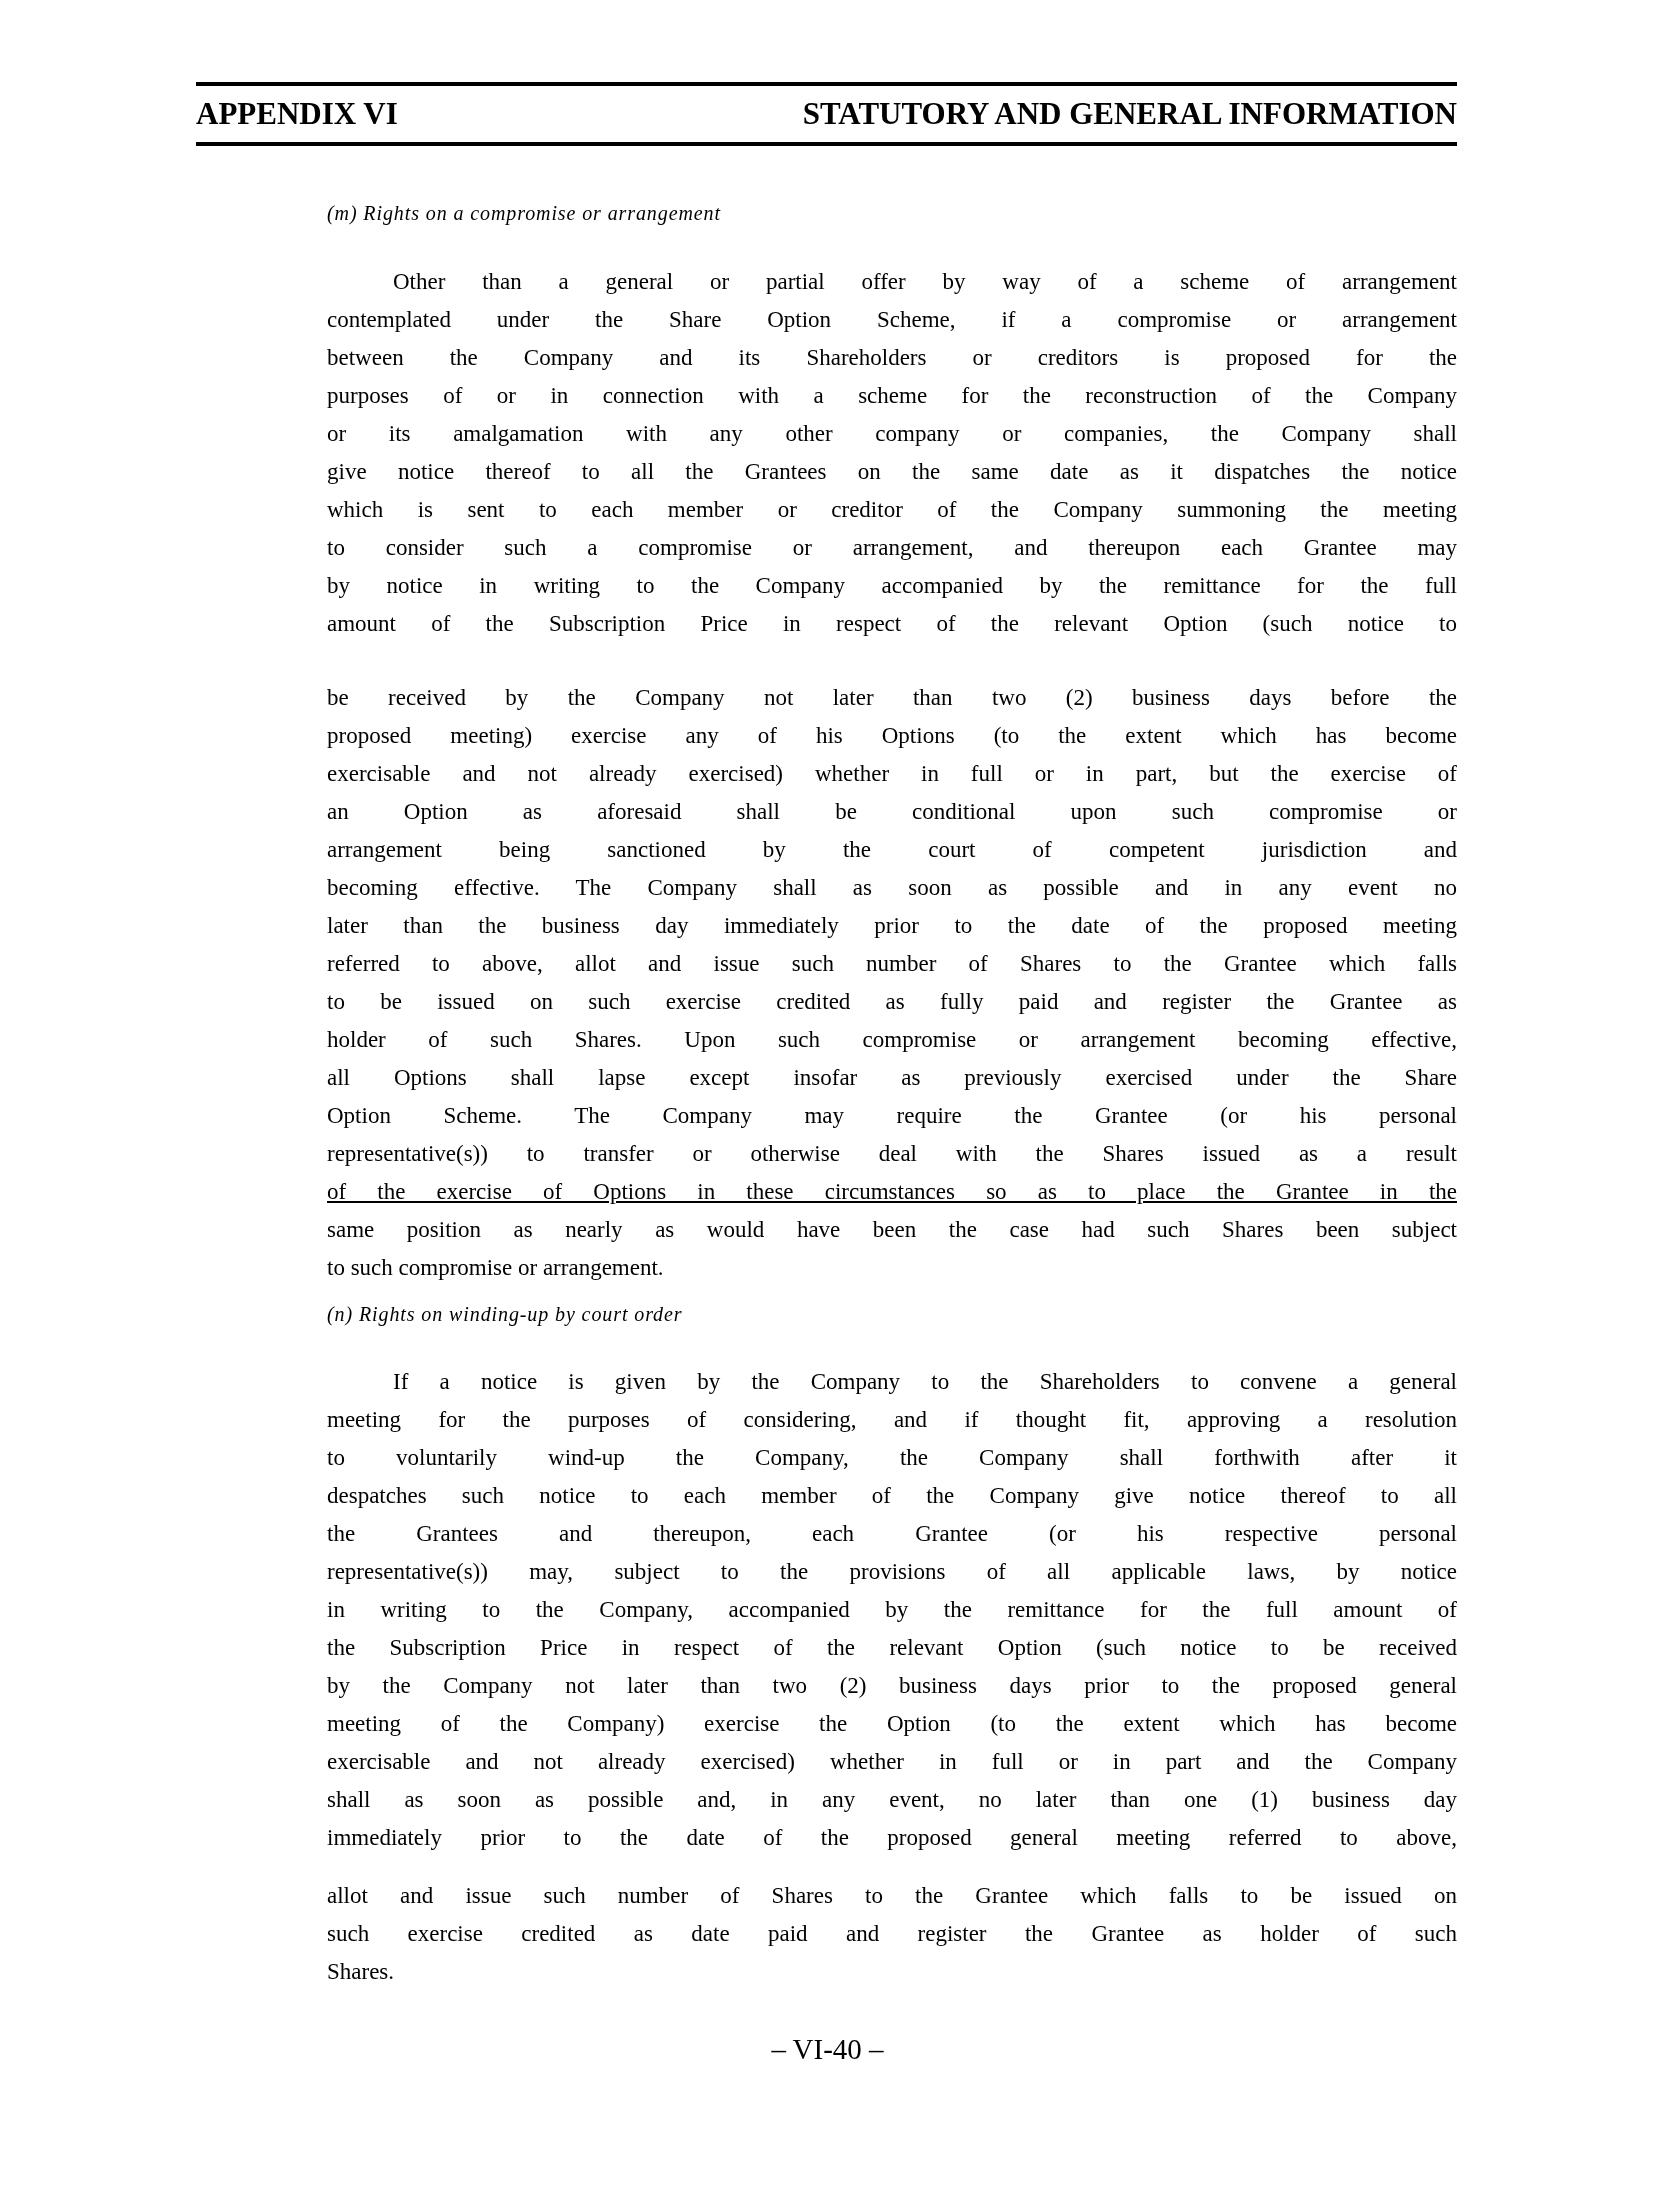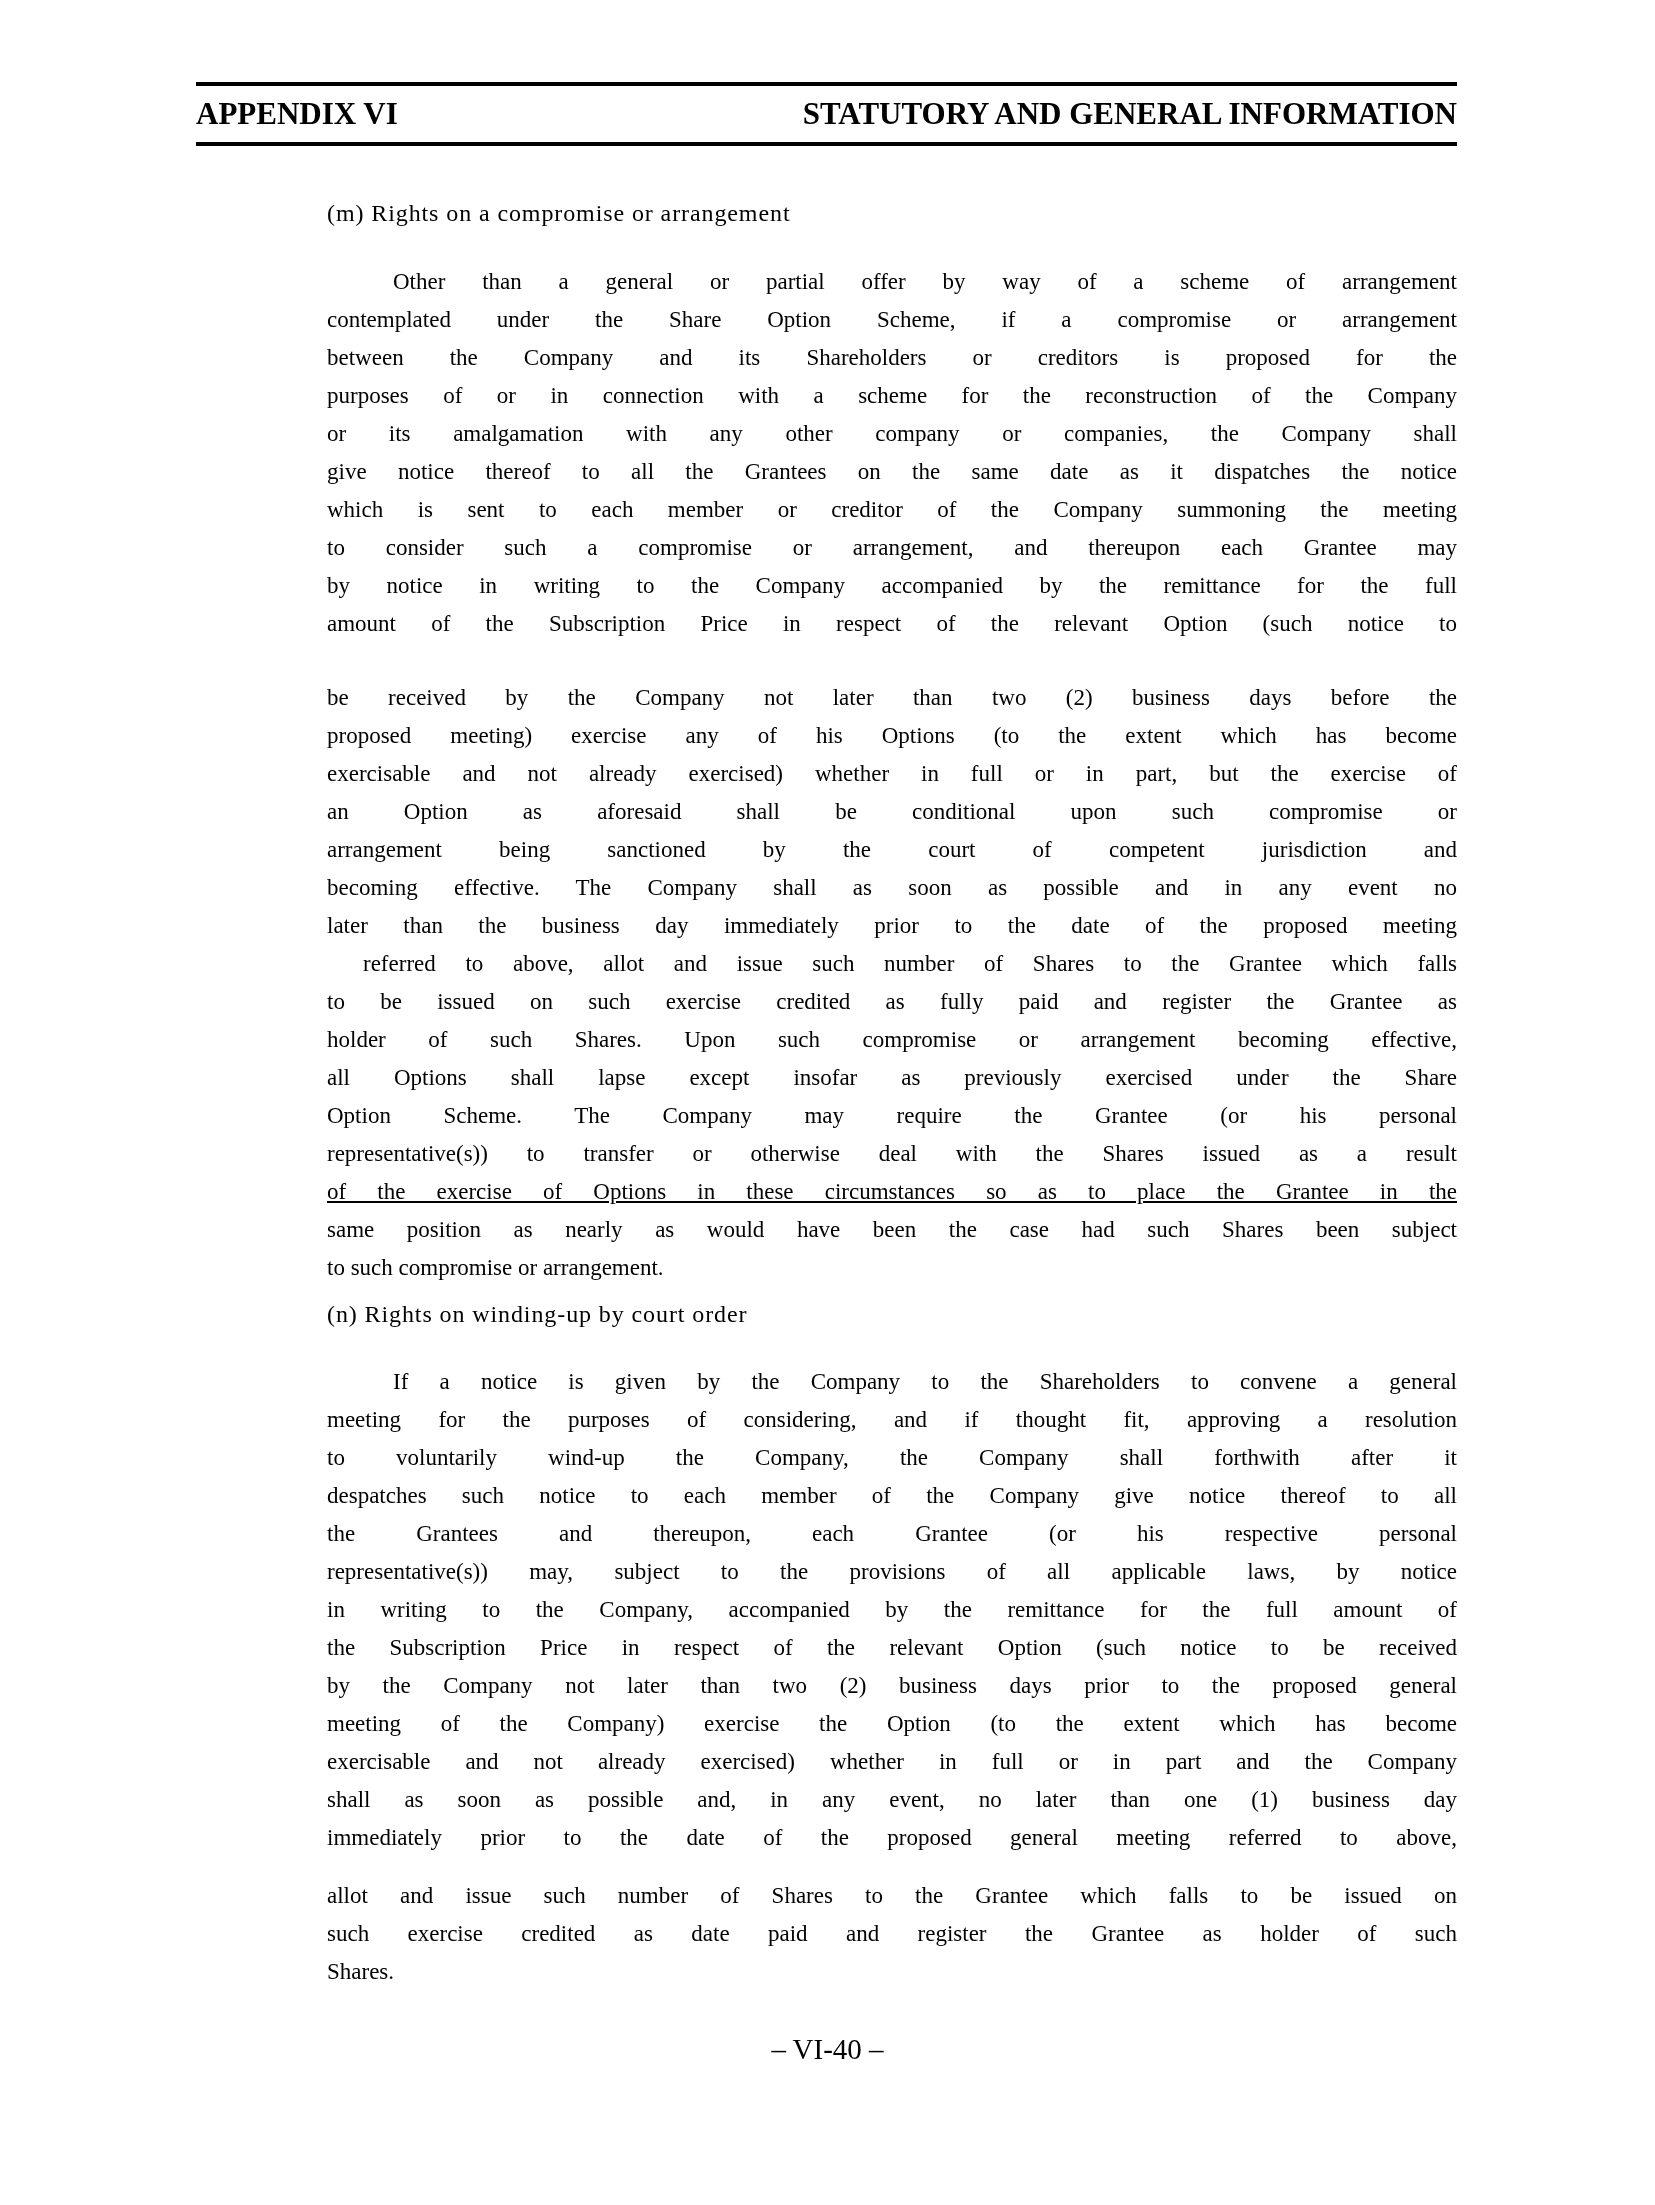--- a/index.html
+++ b/index.html
@@ -4,21 +4,21 @@
 <style>
   html, body { margin: 0; padding: 0; background: #ffffff; }
   body { width: 1655px; height: 2205px; position: relative; overflow: hidden; color: #000; }
   .page { position: absolute; left: 0; top: 3px; width: 1655px; height: 2205px; }
   .rule { position: absolute; left: 196px; width: 1261px; height: 3.6px; background: #000; }
   .rule.top { top: 79px; }
   .rule.bottom { top: 139px; }
   .hdr { position: absolute; top: 89px; font-family: "Liberation Serif", serif; font-weight: bold; font-size: 31px; line-height: 43px; white-space: nowrap; }
   .hdr.left { left: 196px; }
   .hdr.right { right: 198px; }
-  .heading { position: absolute; left: 327px; font-family: "Liberation Serif", serif; font-size: 24px; line-height: 39px; white-space: nowrap; letter-spacing: 0.9px; }
+  .heading { position: absolute; left: 327px; font-family: "Liberation Serif", serif; font-style: italic; font-size: 20px; line-height: 39px; white-space: nowrap; letter-spacing: 0.9px; }
   .para { position: absolute; left: 327px; width: 1130px; font-family: "Liberation Serif", serif; font-size: 23px; }
   .line { display: block; height: 38px; line-height: 38px; text-align: justify; text-align-last: justify; white-space: nowrap; overflow: visible; }
   .line.last { text-align-last: left; }
   .line.indent { padding-left: 66px; }
   .pagenum { position: absolute; top: 2027px; left: 0; width: 1655px; text-align: center; font-family: "Liberation Serif", serif; font-size: 29px; line-height: 39px; }
 </style>
 </head>
 <body>
 
 <div class="page">
@@ -40,21 +40,21 @@
     <span class="line" style="white-space: nowrap; display: block; word-spacing: 0px;">to consider such a compromise or arrangement, and thereupon each Grantee may</span>
     <span class="line" style="white-space: nowrap; display: block; word-spacing: 0px;">by notice in writing to the Company accompanied by the remittance for the full</span>
     <span class="line" style="white-space: nowrap; display: block; word-spacing: 0px;">amount of the Subscription Price in respect of the relevant Option (such notice to</span>
     <span class="line" style="white-space: nowrap; display: block; word-spacing: 0px; margin-top: 36px;">be received by the Company not later than two (2) business days before the</span>
     <span class="line" style="white-space: nowrap; display: block; word-spacing: 0px;">proposed meeting) exercise any of his Options (to the extent which has become</span>
     <span class="line" style="white-space: nowrap; display: block; word-spacing: 0px;">exercisable and not already exercised) whether in full or in part, but the exercise of</span>
     <span class="line" style="white-space: nowrap; display: block; word-spacing: 0px;">an Option as aforesaid shall be conditional upon such compromise or</span>
     <span class="line" style="white-space: nowrap; display: block; word-spacing: 0px;">arrangement being sanctioned by the court of competent jurisdiction and</span>
     <span class="line" style="white-space: nowrap; display: block; word-spacing: 0px;">becoming effective. The Company shall as soon as possible and in any event no</span>
     <span class="line" style="white-space: nowrap; display: block; word-spacing: 0px;">later than the business day immediately prior to the date of the proposed meeting</span>
-    <span class="line" style="white-space: nowrap; display: block; word-spacing: 0px; margin-left: 36px;">referred to above, allot and issue such number of Shares to the Grantee which falls</span>
+    <span class="line" style="white-space: nowrap; display: block; word-spacing: 0px;">referred to above, allot and issue such number of Shares to the Grantee which falls</span>
     <span class="line" style="white-space: nowrap; display: block; word-spacing: 0px;">to be issued on such exercise credited as fully paid and register the Grantee as</span>
     <span class="line" style="white-space: nowrap; display: block; word-spacing: 0px;">holder of such Shares. Upon such compromise or arrangement becoming effective,</span>
     <span class="line" style="white-space: nowrap; display: block; word-spacing: 0px;">all Options shall lapse except insofar as previously exercised under the Share</span>
     <span class="line" style="white-space: nowrap; display: block; word-spacing: 0px;">Option Scheme. The Company may require the Grantee (or his personal</span>
     <span class="line" style="white-space: nowrap; display: block; word-spacing: 0px;">representative(s)) to transfer or otherwise deal with the Shares issued as a result</span>
     <span class="line" style="white-space: nowrap; display: block; word-spacing: 0px; text-decoration: underline;">of the exercise of Options in these circumstances so as to place the Grantee in the</span>
     <span class="line" style="white-space: nowrap; display: block; word-spacing: 0px;">same position as nearly as would have been the case had such Shares been subject</span>
     <span class="line last">to such compromise or arrangement.</span>
   </div>
 

